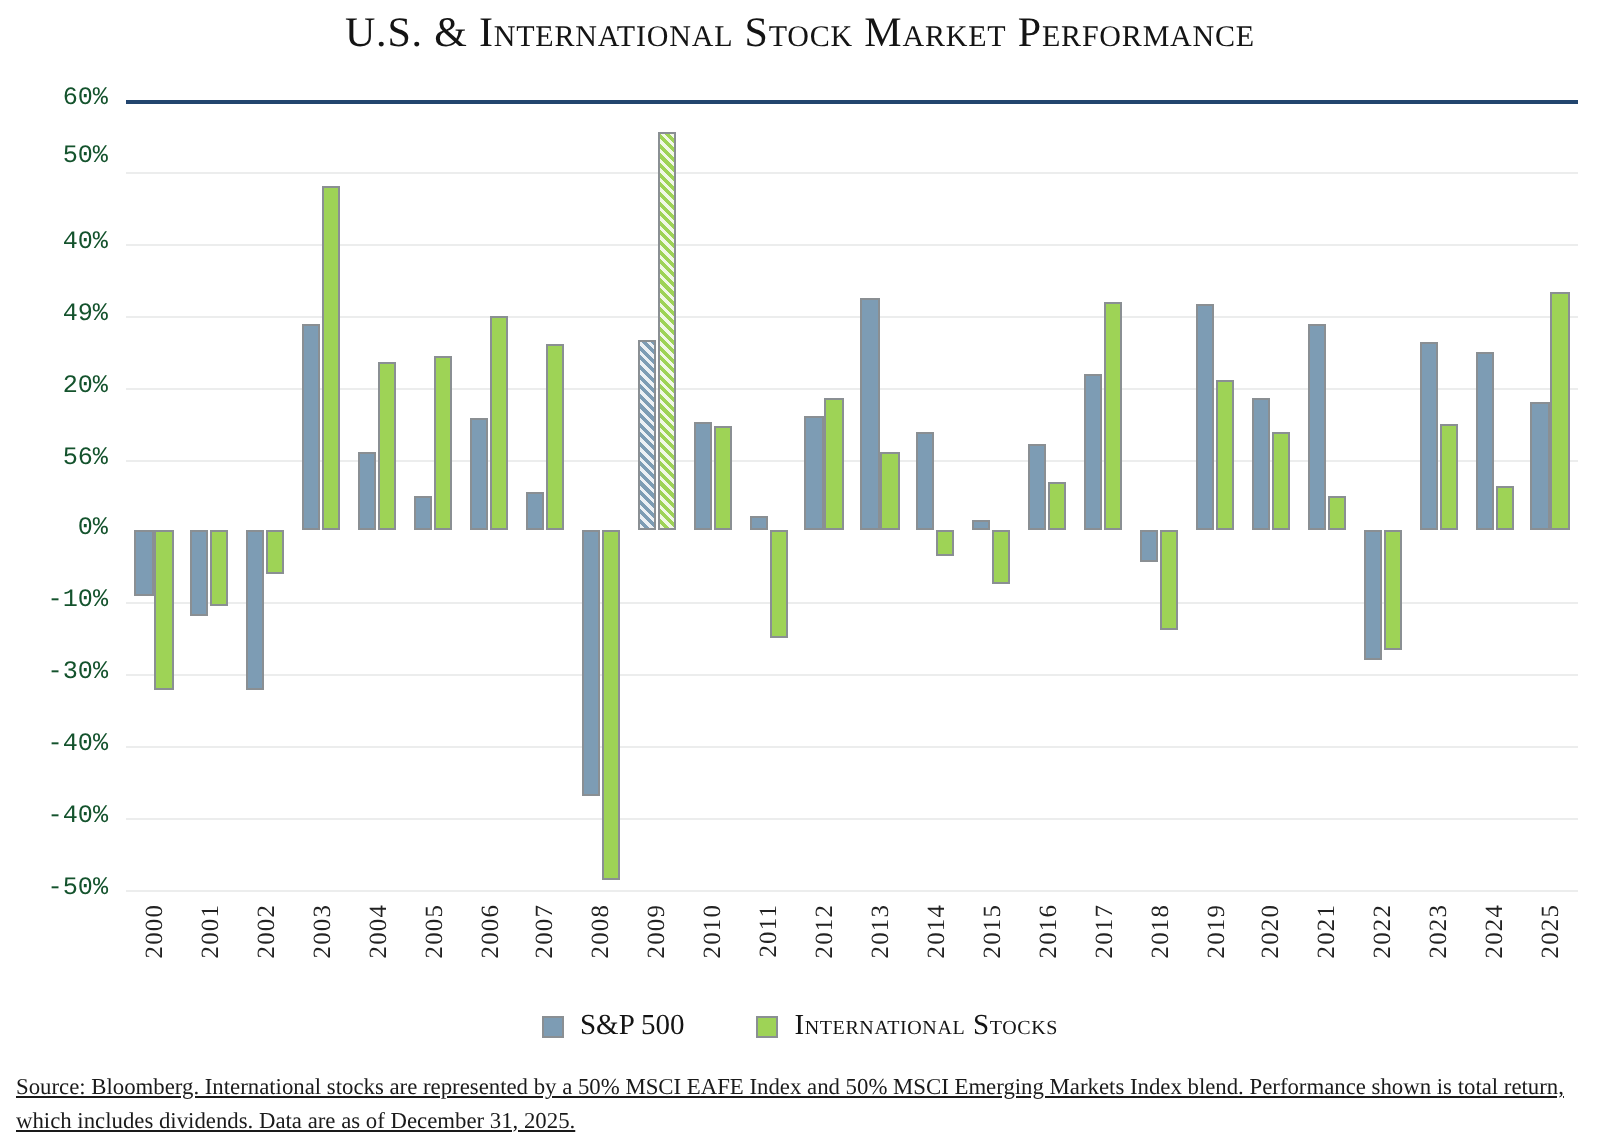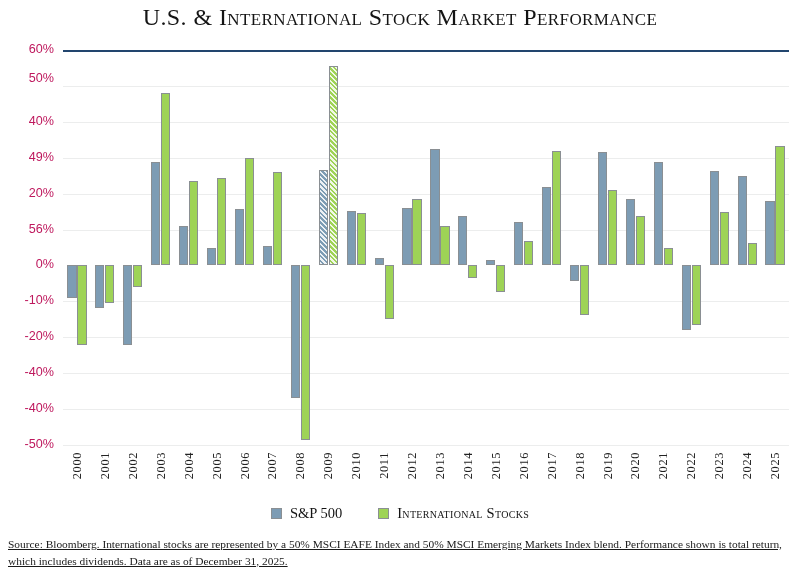--- a/index.html
+++ b/index.html
@@ -12,21 +12,21 @@
     position:relative;
   }
   #chart-root{position:absolute;inset:0;}
 
   
   .chart-title{
     position:absolute;
     top:4px;left:0;width:800px;
     text-align:center;
     font-family:"Liberation Serif", serif;
-    font-size:24px;
+    font-size:21px;
     font-variant:small-caps;
     letter-spacing:0.4px;
     color:#141414;
     white-space:nowrap;
   }
 
   
   
   .plot{
     position:absolute;
@@ -43,22 +43,22 @@
     z-index:6;
   }
 
   
   .ytick{
     position:absolute;
     right:746px;       
     width:46px;
     text-align:right;
     font-size:12.6px;
-    color:#be185d;
-    font-family:Liberation Sans, sans-serif;
+    color:#14532d;
+    font-family:Liberation Mono, monospace;
     line-height:1;
   }
 
   
   .xtick{
     position:absolute;
     top:452px;
     width:14px;
     font-size:12.4px;
     color:#222;
@@ -138,21 +138,21 @@
 
   <div id="yticks">
       <div class="ytick" style="top: 43px;">60%</div>
       <div class="ytick" style="top: 72px;">50%</div>
       <div class="ytick" style="top: 114.818px;">40%</div>
       <div class="ytick" style="top: 150.727px;">49%</div>
       <div class="ytick" style="top: 186.636px;">20%</div>
       <div class="ytick" style="top: 222.545px;">56%</div>
       <div class="ytick" style="top: 258.455px;">0%</div>
       <div class="ytick" style="top: 294.364px;">-10%</div>
-      <div class="ytick" style="top: 330.273px;">-20%</div>
+      <div class="ytick" style="top: 330.273px;">-30%</div>
       <div class="ytick" style="top: 366.182px;">-40%</div>
       <div class="ytick" style="top: 402.091px;">-40%</div>
       <div class="ytick" style="top: 438px;">-50%</div>
     </div>
 
   <div class="plot" id="plot">
     <div id="gridlines">
         <div class="gridline" style="top: 0px;"></div>
         <div class="gridline" style="top: 35.9091px;"></div>
         <div class="gridline" style="top: 71.8182px;"></div>

